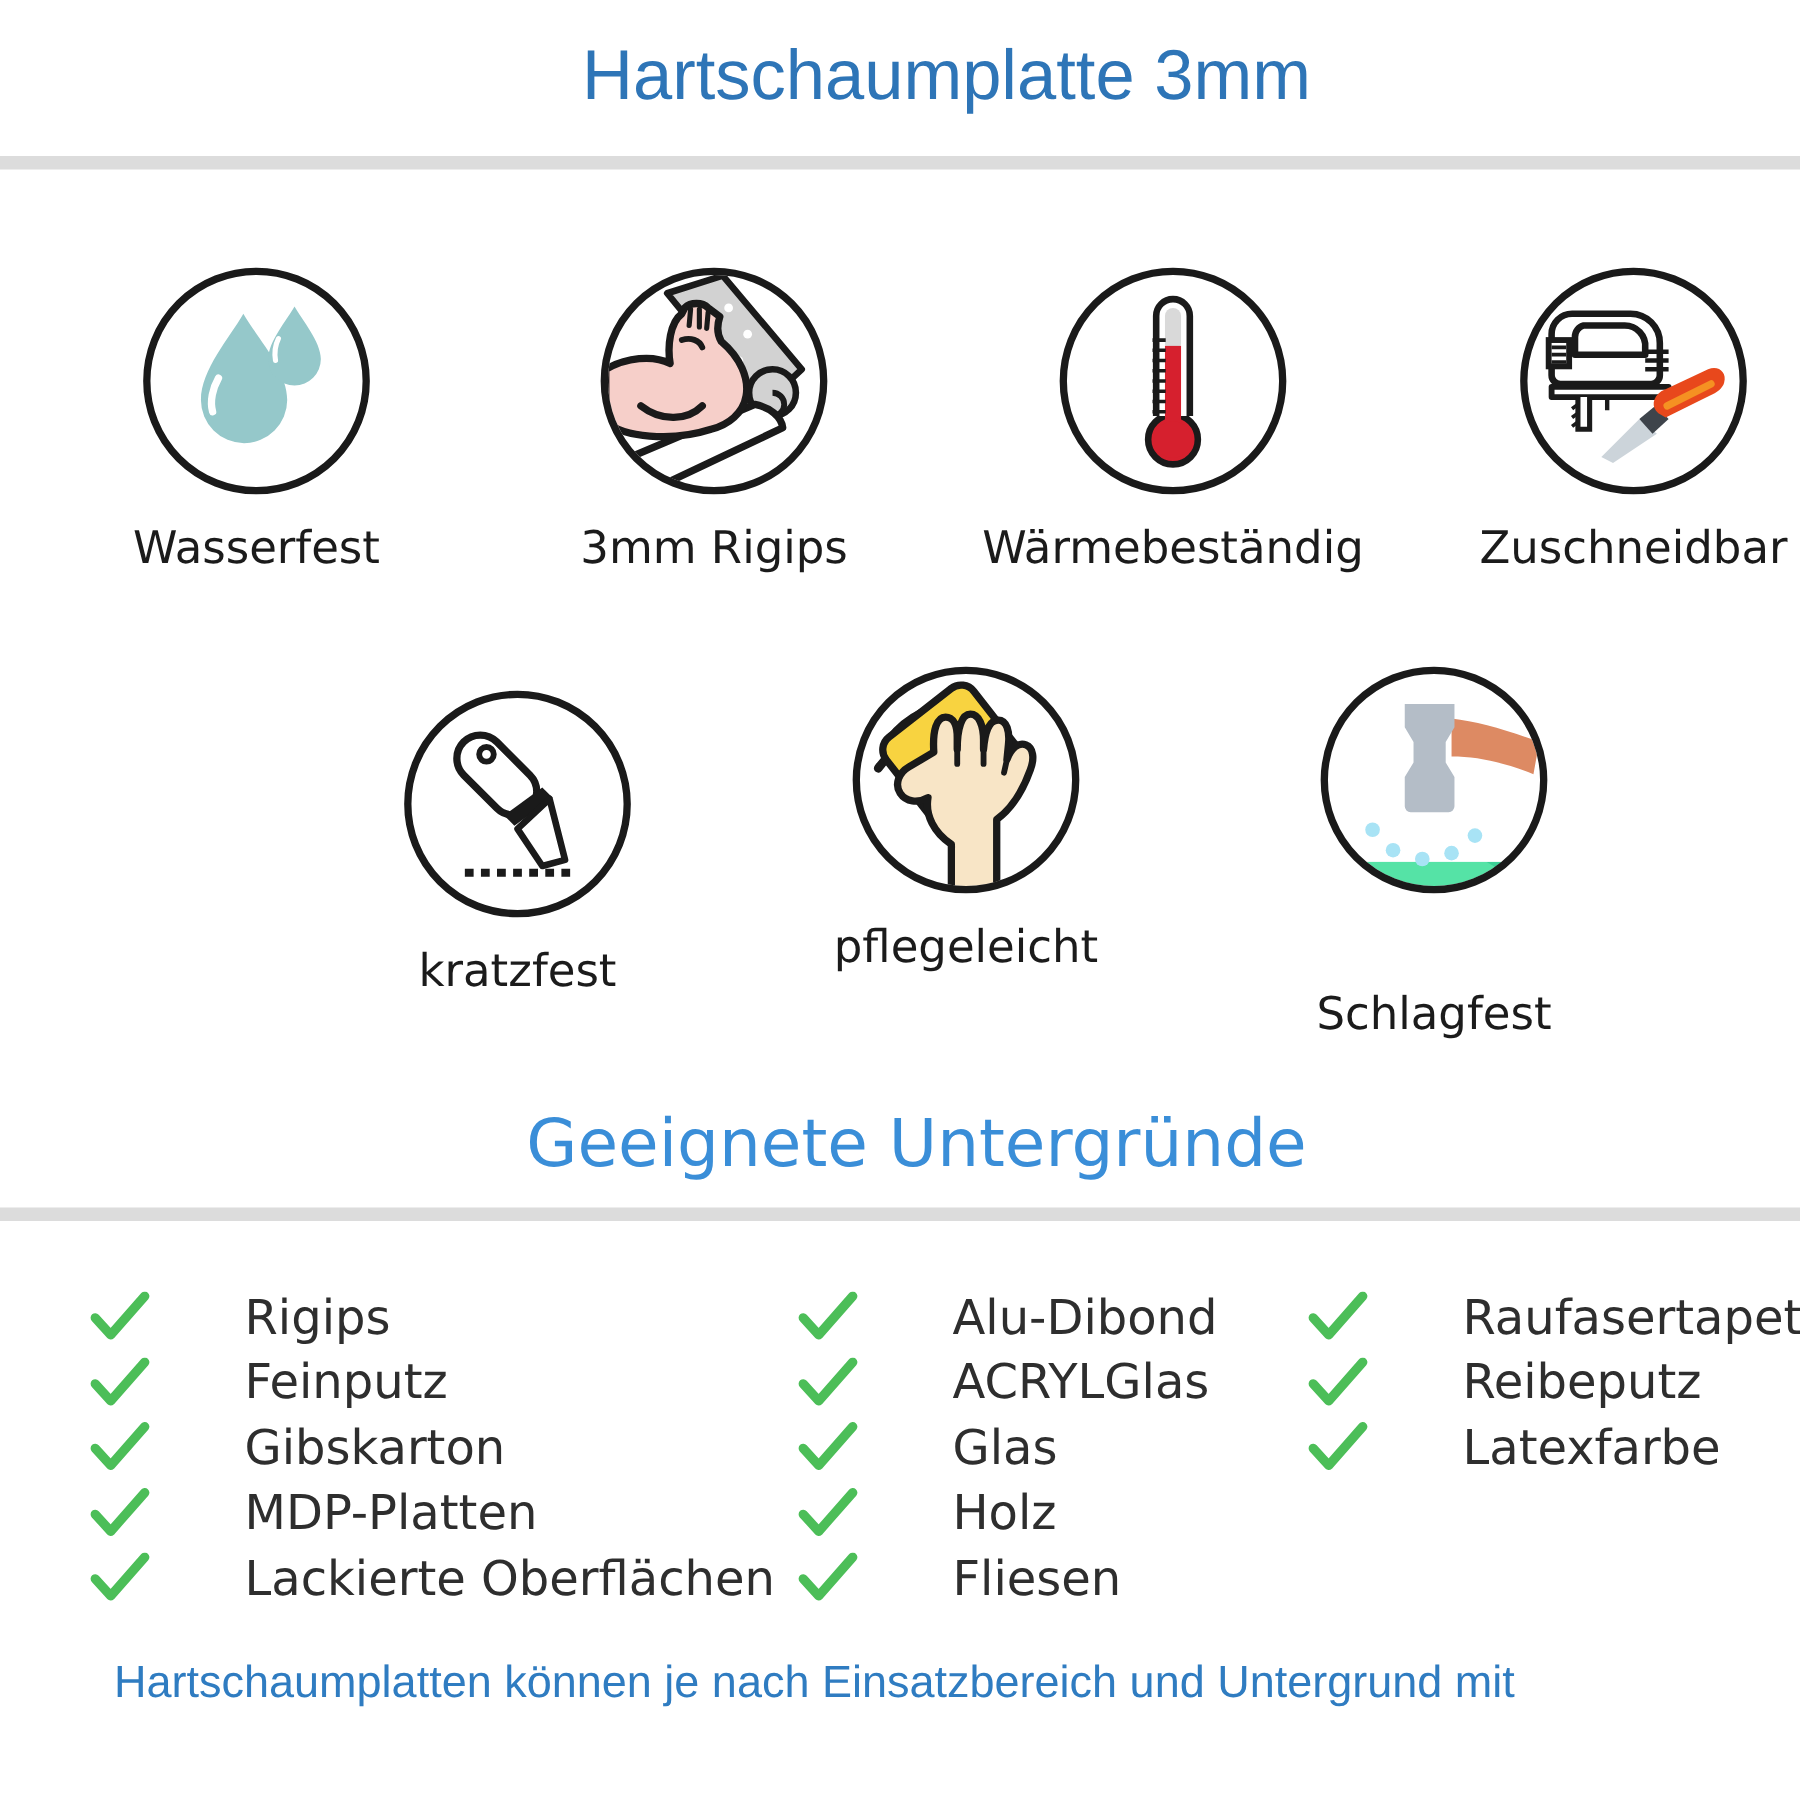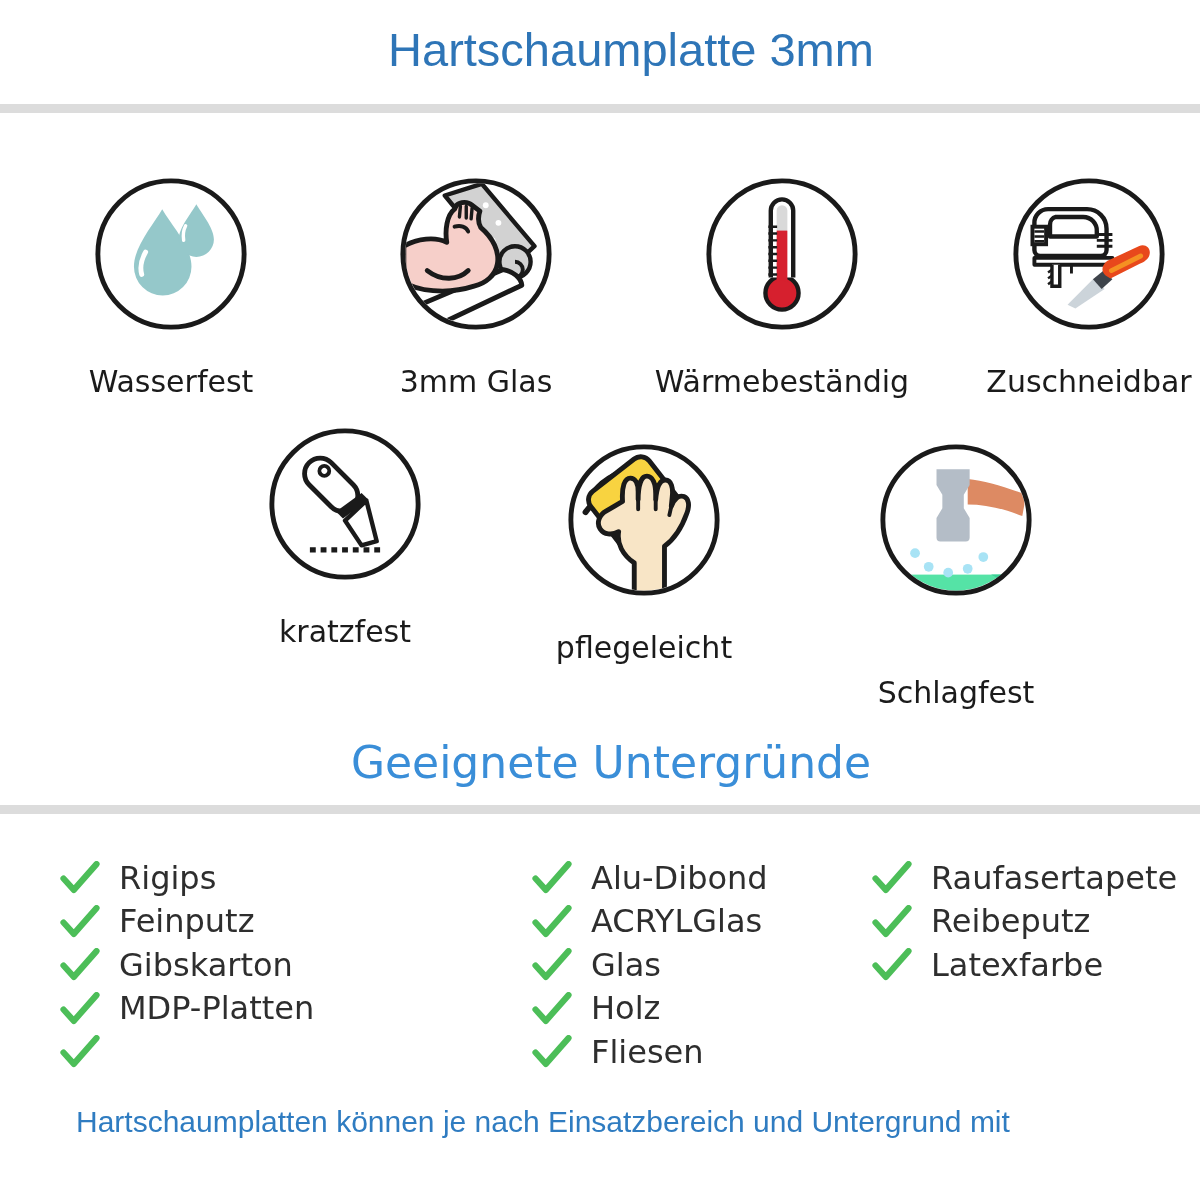--- a/index.html
+++ b/index.html
@@ -11,28 +11,28 @@
   .page-title{
     left:0;top:22px;width:1200px;text-align:center;
     font-family:"Liberation Sans", sans-serif;
     font-size:47px;font-weight:500;color:#2e75b7;
   }
   .divider{left:0;width:1200px;height:9px;background:#dcdcdc;}
   #divider-top{top:104px;}
   #divider-mid{top:805px;}
   .feature{width:300px;display:flex;flex-direction:column;align-items:center;}
   .feature svg.badge{width:156px;height:156px;display:block;}
-  .feature .flabel{margin-top:32px;font-size:30px;color:#1b1b1b;white-space:nowrap;}
+  .feature .flabel{margin-top:16px;font-size:30px;color:#1b1b1b;white-space:nowrap;}
   .sub-title{
     left:0;top:737px;width:1160px;text-align:center;
     font-size:44px;font-weight:500;color:#3a8ed8;
   }
   .col{top:856px;display:flex;flex-direction:column;}
   #col-1{left:28px;} #col-2{left:500px;} #col-3{left:840px;}
-  .check-item{display:flex;align-items:center;height:43.5px;}
+  .check-item{display:flex;align-items:center;height:43.5px;gap:44px;}
   .check-item svg{width:42px;height:33px;margin-right:18px;flex:none;}
   .check-item .txt{font-size:32px;color:#2e2e2e;white-space:nowrap;}
   .footer{
     left:45px;top:1102px;
     font-family:"Liberation Sans", sans-serif;
     font-size:30px;line-height:40px;color:#2f7cc1;white-space:nowrap;
   }
 </style>
 </head>
 <body>
@@ -68,21 +68,21 @@
       <circle cx="120" cy="88" r="16" fill="#d2d2d2" stroke="#1a1a1a" stroke-width="4.5"></circle>
       <path d="M120 88 a8 8 0 1 1 -8 8" fill="none" stroke="#1a1a1a" stroke-width="4"></path>
       <path d="M4 140 L108 96 C118 98 126 104 127 112 L30 158 L4 150 Z" fill="#ffffff" stroke="#1a1a1a" stroke-width="5" stroke-linejoin="round"></path>
       <path d="M6 72 C20 64 38 62 50 68 C48 56 50 40 58 34 L60 30 C64 26 72 26 76 30 L84 36 C82 42 82 48 85 53 C98 64 104 78 102 90 C100 102 90 110 78 113 C50 122 18 118 6 108 Z" fill="#f6cfc9" stroke="#1a1a1a" stroke-width="5" stroke-linejoin="round"></path>
       <path d="M64 31 l-1 11 M70 31 l0 12 M76 33 l-1 11" stroke="#1a1a1a" stroke-width="3.5" stroke-linecap="round"></path>
       <path d="M58 52 C64 50 70 52 72 57" stroke="#1a1a1a" stroke-width="4" fill="none" stroke-linecap="round"></path>
       <path d="M30 97 C44 108 62 107 72 97" stroke="#1a1a1a" stroke-width="5" fill="none" stroke-linecap="round"></path>
     </g>
     <circle cx="80" cy="80" r="75" fill="none" stroke="#1a1a1a" stroke-width="5"></circle>
   </svg>
-  <div class="flabel">3mm Glas</div>
+  <div class="flabel">3mm Rigips</div>
 </div>
 
 <div class="abs feature" style="left:601px;top:176px;">
   <svg class="badge" viewBox="0 0 160 160">
     <circle cx="80" cy="80" r="75" fill="#ffffff"></circle>
     <circle cx="80" cy="120" r="17" fill="#d6202e" stroke="#1a1a1a" stroke-width="4.5"></circle>
     <path d="M68.5 104 V35.5 a11.5 11.5 0 0 1 23 0 V104" fill="#ffffff" stroke="#1a1a1a" stroke-width="4.5"></path>
     <rect x="74.5" y="30" width="11" height="30" rx="5.5" fill="#d9d9d9"></rect>
     <rect x="74.5" y="56" width="11" height="60" fill="#d6202e"></rect>
     <circle cx="80" cy="120" r="12.5" fill="#d6202e"></circle>
@@ -106,21 +106,21 @@
     <path d="M62 91 v9" stroke="#1a1a1a" stroke-width="3"></path>
     <path d="M58 132 L84 106 L96 116 L66 136 Z" fill="#ccd4da"></path>
     <path d="M84 106 L95 97 L104 106 L93 116 Z" fill="#3e444b"></path>
     <path d="M97 102 C92 98 93 91 99 87 L131 72 C138 69 144 74 142 81 C141 85 137 88 132 90 L102 105 Z" fill="#e8481c"></path>
     <path d="M103 97 L133 82" stroke="#f59122" stroke-width="5" stroke-linecap="round"></path>
     <circle cx="80" cy="80" r="75" fill="none" stroke="#1a1a1a" stroke-width="5"></circle>
   </svg>
   <div class="flabel">Zuschneidbar</div>
 </div>
 
-<div class="abs feature" style="left:164px;top:426px;justify-content:center;">
+<div class="abs feature" style="left:164px;top:458px;justify-content:center;">
   <svg class="badge" viewBox="0 0 160 160">
     <circle cx="80" cy="80" r="75" fill="#ffffff"></circle>
     <g transform="rotate(45 80 80)">
       <rect x="24" y="60" width="64" height="32" rx="16" fill="#ffffff" stroke="#1a1a1a" stroke-width="5"></rect>
       <circle cx="41" cy="71" r="5" fill="#ffffff" stroke="#1a1a1a" stroke-width="4"></circle>
       <path d="M84 60 l10 0 l-5 32 l-10 0 Z" fill="#1a1a1a"></path>
       <path d="M93 62 L130 84 L122 98 L92 92 Z" fill="#ffffff" stroke="#1a1a1a" stroke-width="4.5" stroke-linejoin="round"></path>
     </g>
     <line x1="44" y1="127" x2="120" y2="127" stroke="#1a1a1a" stroke-width="5.5" stroke-dasharray="6 5"></line>
     <circle cx="80" cy="80" r="75" fill="none" stroke="#1a1a1a" stroke-width="5"></circle>
@@ -199,20 +199,21 @@
   <div class="check-item">
     <svg viewBox="0 0 40 32">
         <path d="M4 17 L14 28 L36 3" stroke="#4cbe58" stroke-width="6" fill="none" stroke-linecap="round" stroke-linejoin="round"></path>
       </svg>
     <span class="txt">MDP-Platten</span>
   </div>
   <div class="check-item">
     <svg viewBox="0 0 40 32">
         <path d="M4 17 L14 28 L36 3" stroke="#4cbe58" stroke-width="6" fill="none" stroke-linecap="round" stroke-linejoin="round"></path>
       </svg>
+    <span class="txt">Lackierte Oberflächen</span>
   </div>
 </div>
 
 <div class="abs col" id="col-2">
   <div class="check-item">
     <svg viewBox="0 0 40 32">
         <path d="M4 17 L14 28 L36 3" stroke="#4cbe58" stroke-width="6" fill="none" stroke-linecap="round" stroke-linejoin="round"></path>
       </svg>
     <span class="txt">Alu-Dibond</span>
   </div>

